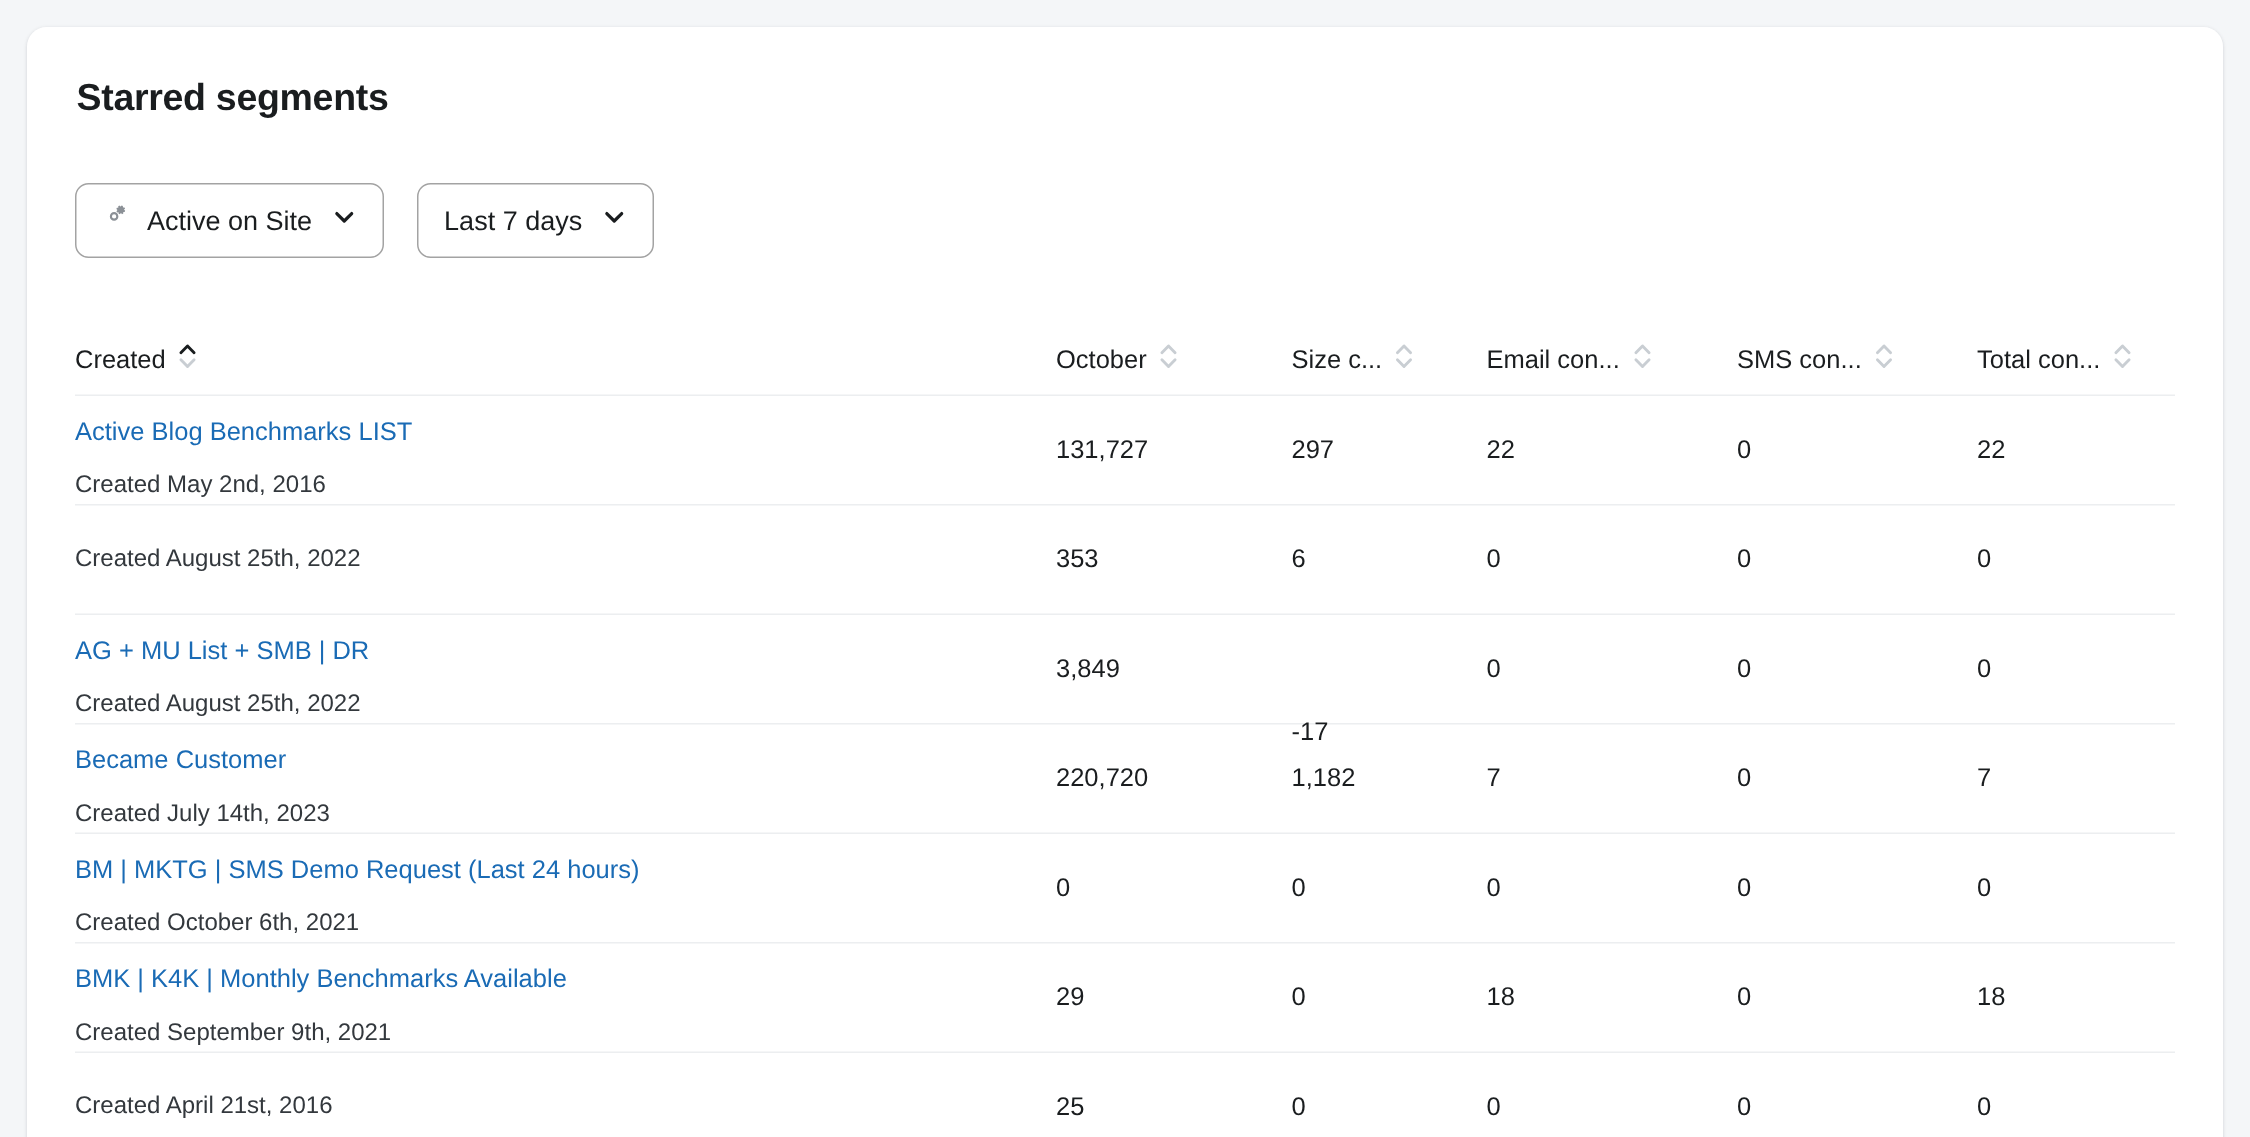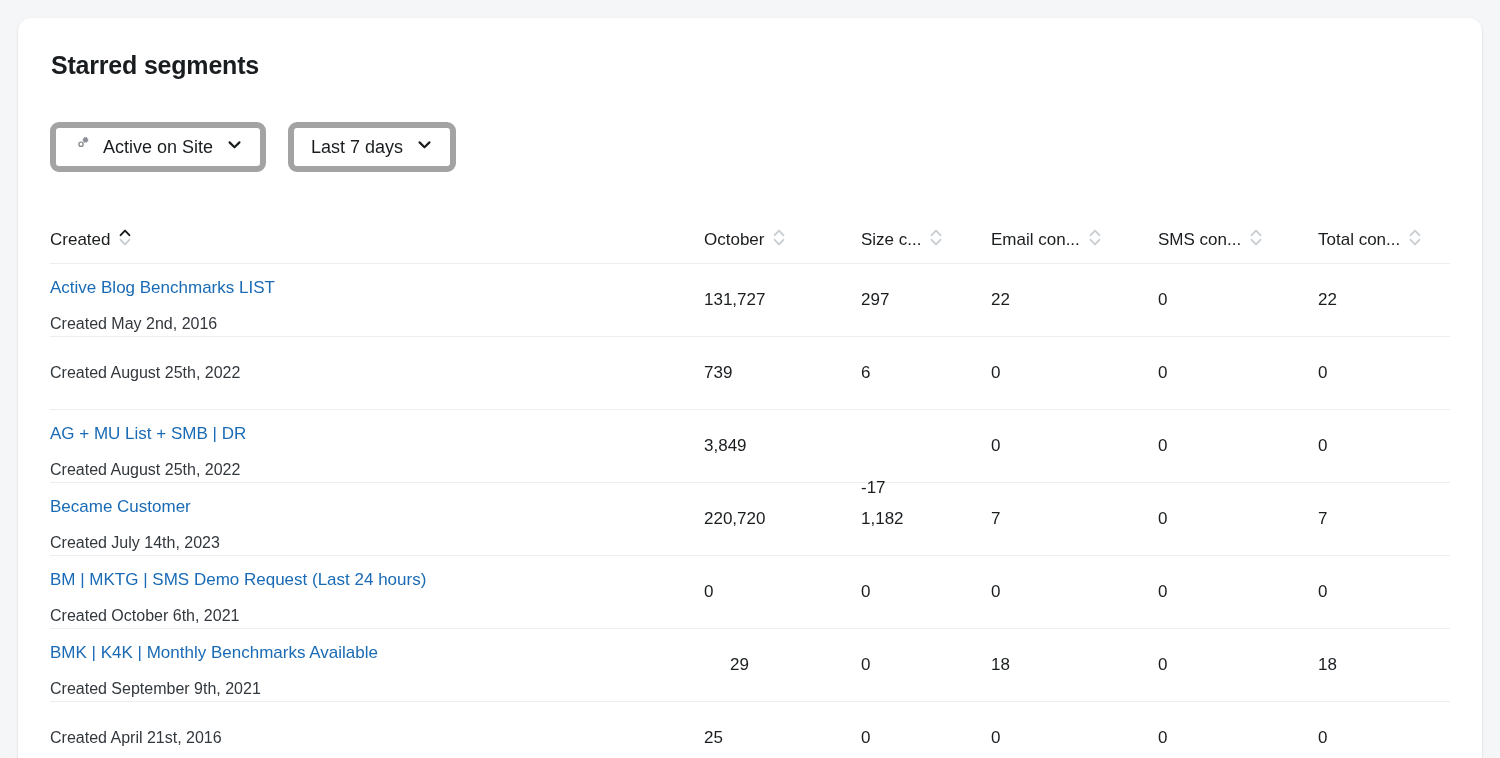--- a/index.html
+++ b/index.html
@@ -43,21 +43,21 @@
     position: absolute;
     left: 32px;
     top: 104px;
     display: flex;
     gap: 22px;
   }
   .filter-btn {
     height: 50px;
     box-sizing: border-box;
     background: #ffffff;
-    border: 6px solid #a3a3a3;
+    border: 1px solid #a3a3a3;
     border-radius: 9px;
     display: flex;
     align-items: center;
     gap: 11px;
     padding: 0 17px;
     font-size: 18px;
     color: #1a1d1f;
     cursor: pointer;
     white-space: nowrap;
   }
@@ -236,21 +236,21 @@
           <div class="cell-num" style="left: 654px;">131,727</div>
           <div class="cell-num" style="left: 811px;">297</div>
           <div class="cell-num" style="left: 941px;">22</div>
           <div class="cell-num" style="left: 1108px;">0</div>
           <div class="cell-num" style="left: 1268px;">22</div>
         </div>
         <div class="trow">
           <div class="cell-segment">
             <span class="seg-created">Created August 25th, 2022</span>
           </div>
-          <div class="cell-num" style="left: 654px;">739</div>
+          <div class="cell-num" style="left: 654px;">353</div>
           <div class="cell-num" style="left: 811px;">6</div>
           <div class="cell-num" style="left: 941px;">0</div>
           <div class="cell-num" style="left: 1108px;">0</div>
           <div class="cell-num" style="left: 1268px;">0</div>
         </div>
         <div class="trow">
           <div class="cell-segment">
             <a class="seg-name">AG + MU List + SMB | DR</a>
             <span class="seg-created">Created August 25th, 2022</span>
           </div>
@@ -280,21 +280,21 @@
           <div class="cell-num" style="left: 811px;">0</div>
           <div class="cell-num" style="left: 941px;">0</div>
           <div class="cell-num" style="left: 1108px;">0</div>
           <div class="cell-num" style="left: 1268px;">0</div>
         </div>
         <div class="trow">
           <div class="cell-segment">
             <a class="seg-name">BMK | K4K | Monthly Benchmarks Available</a>
             <span class="seg-created">Created September 9th, 2021</span>
           </div>
-          <div class="cell-num" style="left: 680px; text-align: right;">29</div>
+          <div class="cell-num" style="left: 654px; text-align: right;">29</div>
           <div class="cell-num" style="left: 811px;">0</div>
           <div class="cell-num" style="left: 941px;">18</div>
           <div class="cell-num" style="left: 1108px;">0</div>
           <div class="cell-num" style="left: 1268px;">18</div>
         </div>
         <div class="trow">
           <div class="cell-segment">
             <span class="seg-created">Created April 21st, 2016</span>
           </div>
           <div class="cell-num" style="left: 654px;">25</div>

